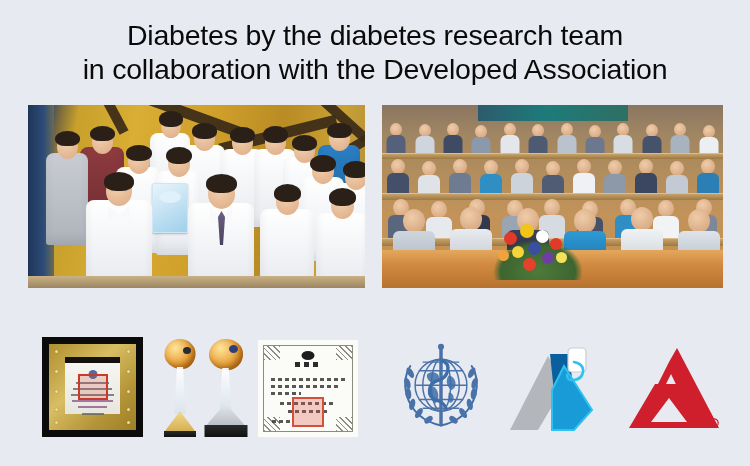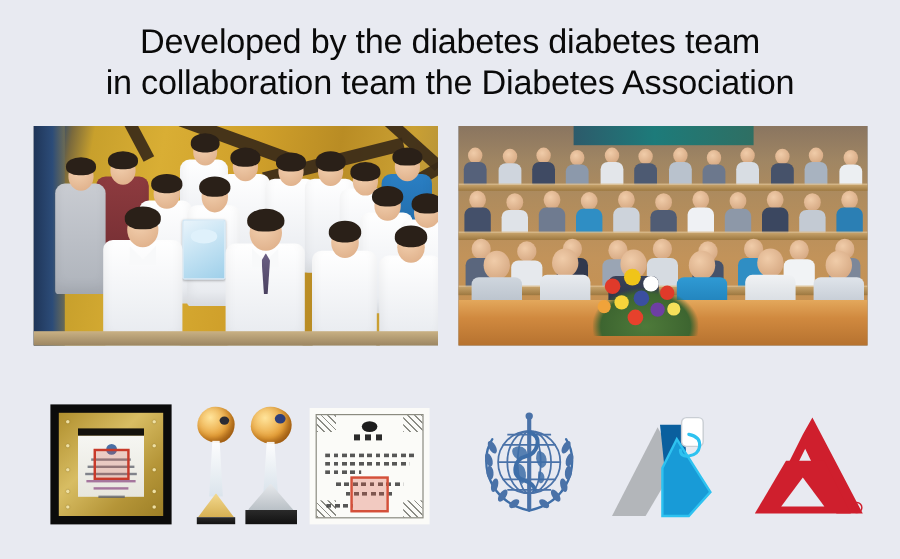--- a/index.html
+++ b/index.html
@@ -248,22 +248,22 @@
   .logo-ada { left: 625px; top: 344px; width: 96px; height: 92px; }
 
   .who-svg, .mid-svg, .ada-svg { display: block; width: 100%; height: 100%; }
 </style>
 </head>
 <body style="background: rgb(232, 234, 241);">
 
 <div class="slide" style="background: rgb(232, 234, 241);">
 
   <div class="title-block" style="color: rgb(10, 10, 10);">
-    <span class="title-line">Developed by the diabetes diabetes team</span>
-    <span class="title-line">in collaboration team the Diabetes Association</span>
+    <span class="title-line">Diabetes by the diabetes research team</span>
+    <span class="title-line">in collaboration with the Developed Association</span>
   </div>
 
   <div class="photo photo-team">
     <div class="ph-layer">
       <div class="team-wall"></div>
       <div class="team-dark-left"></div>
       <div class="beam b1"></div>
       <div class="beam b2"></div>
       <div class="beam b3"></div>
       <div class="beam b4"></div>

